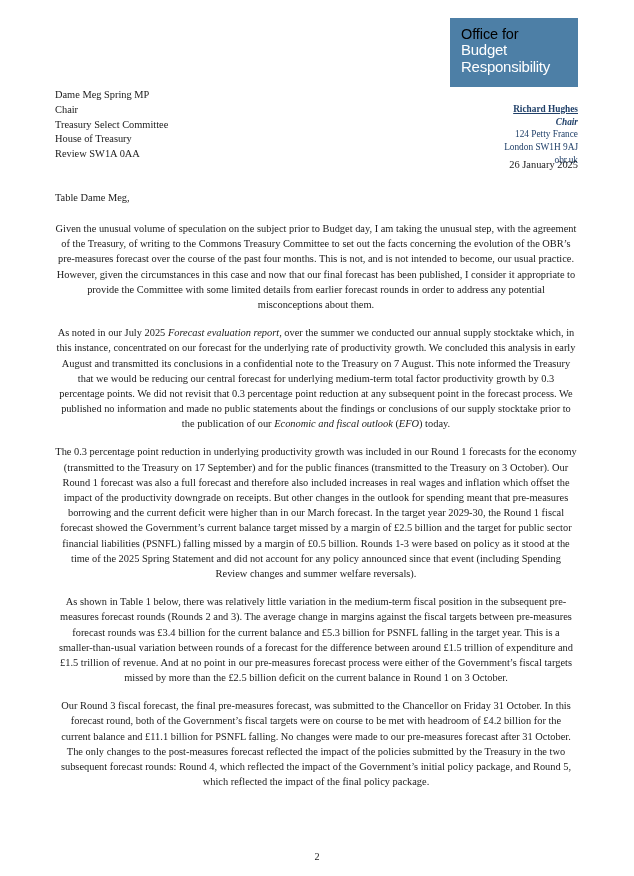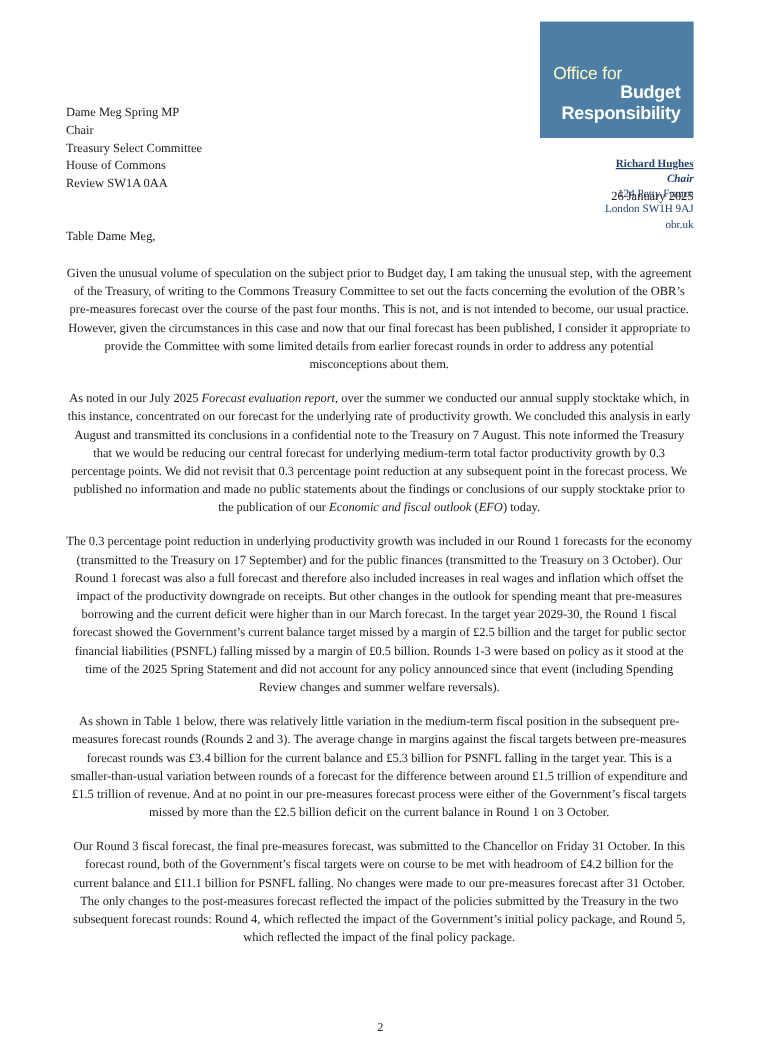--- a/index.html
+++ b/index.html
@@ -31,34 +31,32 @@
   .logo-block {
     background: #4d7fa6;
     padding: 9px 11px 11px 11px;
     box-sizing: border-box;
     width: 128px;
   }
   .logo-line1 {
     font-family: "Liberation Sans", "DejaVu Sans", sans-serif;
     font-size: 14.5px;
     line-height: 1.05;
-    color: #fef9c3;
+    color: #000000;
     font-weight: 400;
     letter-spacing: -0.1px;
-    margin-top: 28px;
   }
   .logo-line2,
   .logo-line3 {
     font-family: "Liberation Sans", "DejaVu Sans", sans-serif;
     font-size: 15px;
     line-height: 1.12;
     color: #ffffff;
-    font-weight: 700;
+    font-weight: 400;
     letter-spacing: -0.25px;
-    text-align: right;
   }
 
   .contact {
     margin-top: 16px;
     text-align: right;
     color: #1f3f68;
     font-size: 9.3px;
     line-height: 1.38;
     width: 128px;
   }
@@ -148,21 +146,21 @@
       <div>124 Petty France</div>
       <div>London SW1H 9AJ</div>
       <div>obr.uk</div>
     </div>
   </div>
 
   <div class="recipient">
     <div>Dame Meg Spring MP</div>
     <div>Chair</div>
     <div>Treasury Select Committee</div>
-    <div>House of Commons</div>
+    <div>House of Treasury</div>
     <div>Review SW1A 0AA</div>
   </div>
 
   <div class="date">26 January 2025</div>
 
   <div class="body-area">
     <p class="salutation">Table Dame Meg,</p>
     <div id="paragraph-host">
         <p class="para">Given the unusual volume of speculation on the subject prior to Budget day, I am taking the unusual step, with the agreement of the Treasury, of writing to the Commons Treasury Committee to set out the facts concerning the evolution of the OBR’s pre-measures forecast over the course of the past four months. This is not, and is not intended to become, our usual practice. However, given the circumstances in this case and now that our final forecast has been published, I consider it appropriate to provide the Committee with some limited details from earlier forecast rounds in order to address any potential misconceptions about them.</p>
         <p class="para">As noted in our July 2025 <em>Forecast evaluation report</em>, over the summer we conducted our annual supply stocktake which, in this instance, concentrated on our forecast for the underlying rate of productivity growth. We concluded this analysis in early August and transmitted its conclusions in a confidential note to the Treasury on 7 August. This note informed the Treasury that we would be reducing our central forecast for underlying medium-term total factor productivity growth by 0.3 percentage points. We did not revisit that 0.3 percentage point reduction at any subsequent point in the forecast process. We published no information and made no public statements about the findings or conclusions of our supply stocktake prior to the publication of our <em>Economic and fiscal outlook</em> (<em>EFO</em>) today.</p>

